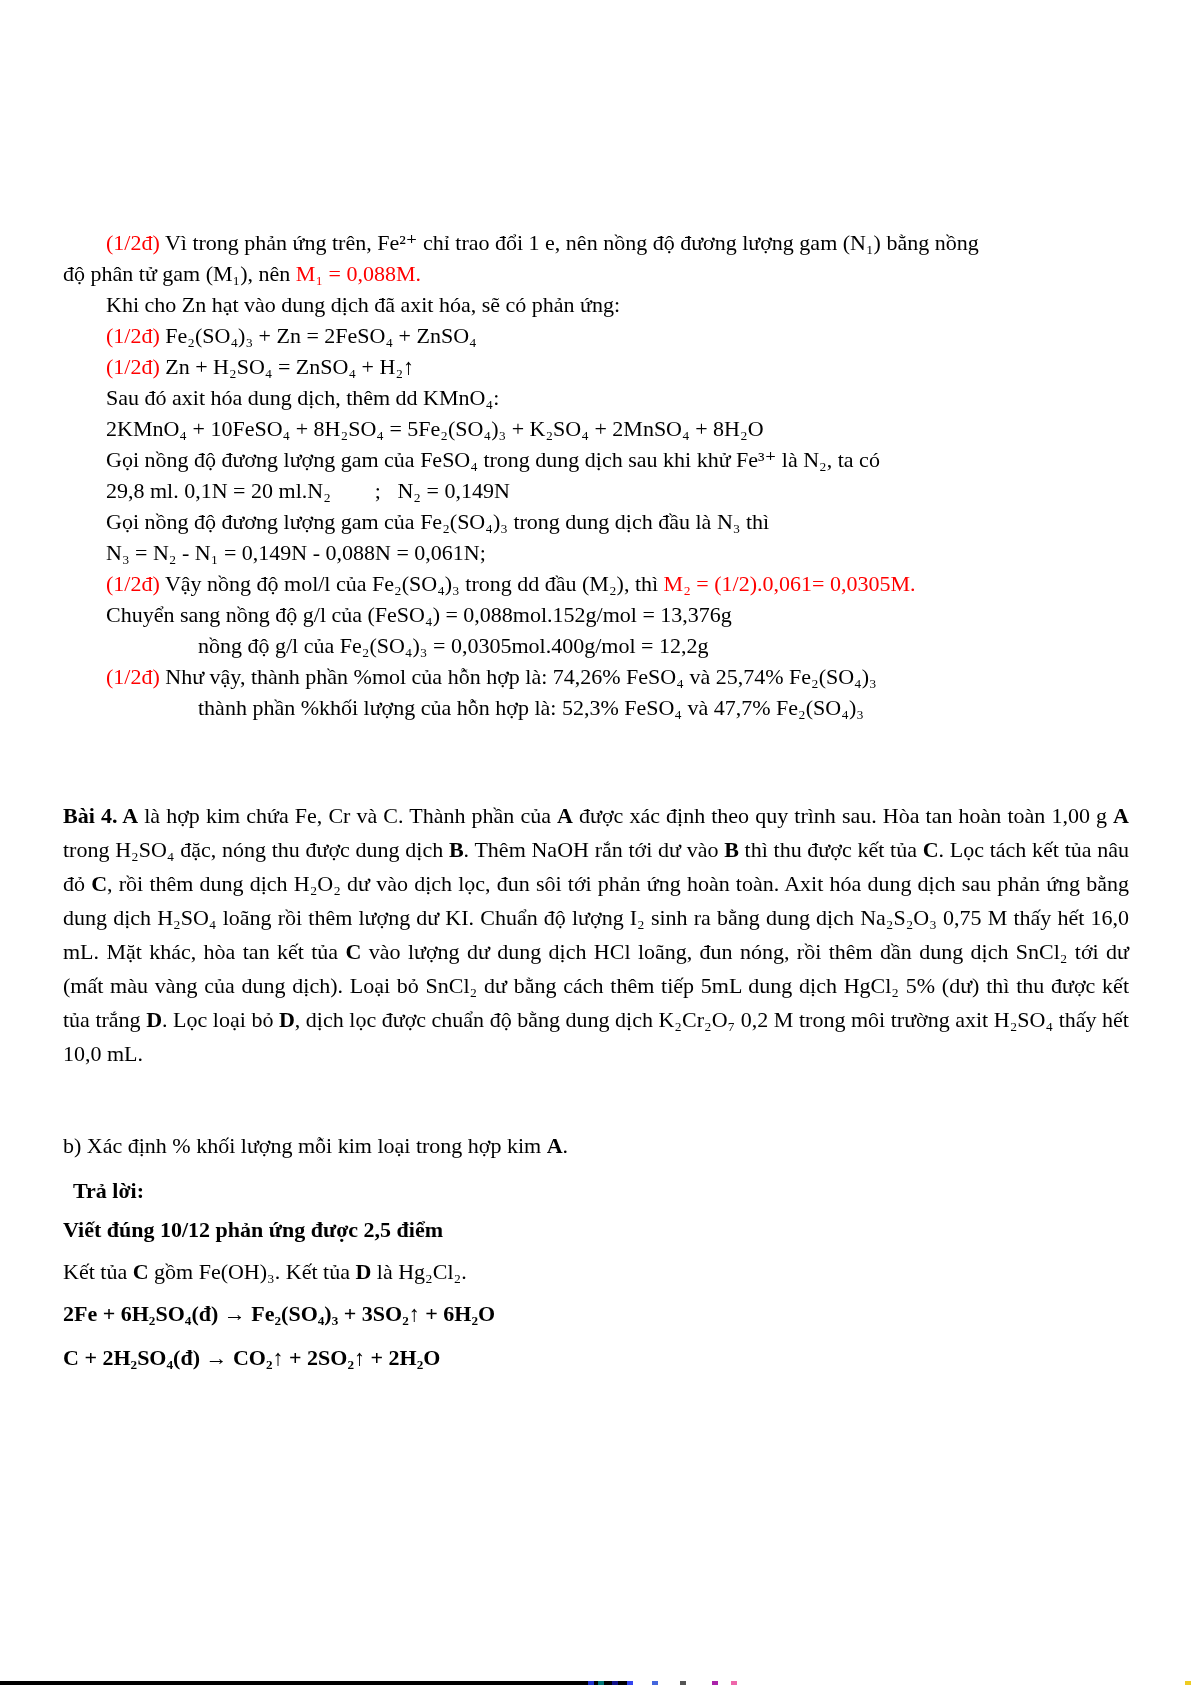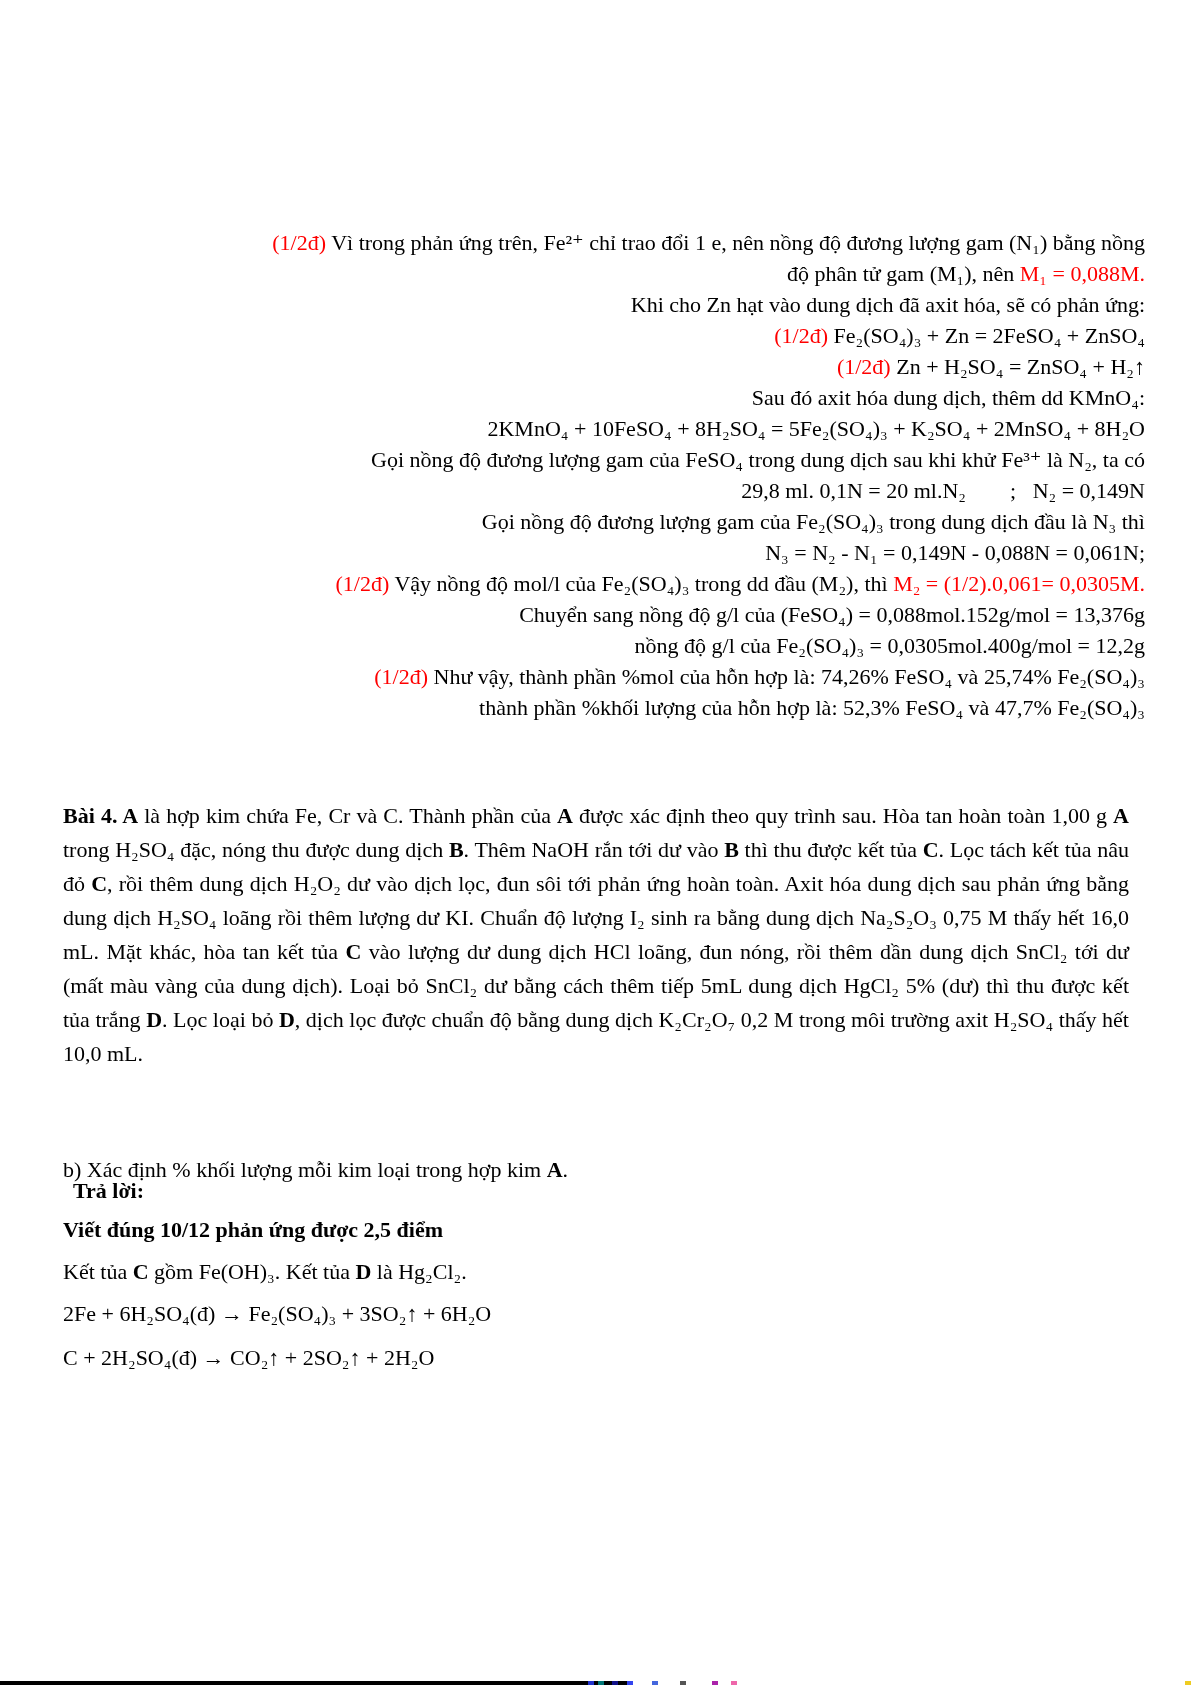--- a/index.html
+++ b/index.html
@@ -10,35 +10,35 @@
     background:#ffffff;
     font-family:"Liberation Serif","DejaVu Serif",serif;
     font-size:22px;
     color:#000000;
     overflow:hidden;
   }
   .solution{
     position:absolute;left:63px;top:227px;width:1082px;
     line-height:31px;white-space:pre-wrap;
   }
-  .text-line{min-height:31px;text-align:right;}
+  .text-line{min-height:31px;}
   .text-line.i1{padding-left:43px;}
   .text-line.i2{padding-left:135px;}
   .b{font-weight:bold;}
   .problem-para{
     position:absolute;left:63px;top:799px;width:1066px;
     line-height:34px;text-align:justify;
   }
   .item-a{position:absolute;left:63px;top:1097px;width:1066px;line-height:31px;}
-  .item-b{position:absolute;left:63px;top:1130px;width:1066px;line-height:31px;margin-top:24px;}
+  .item-b{position:absolute;left:63px;top:1130px;width:1066px;line-height:31px;}
   .answer-heading{position:absolute;left:73px;top:1175px;font-weight:bold;line-height:31px;}
   .answer-note{position:absolute;left:63px;top:1214px;font-weight:bold;line-height:31px;}
   .precipitates{position:absolute;left:63px;top:1256px;width:1066px;line-height:31px;}
   .equations{position:absolute;left:63px;top:1298px;width:1066px;}
-  .equation{line-height:31px;margin-bottom:13px;white-space:pre-wrap;}
+  .equation{line-height:31px;margin-bottom:13px;white-space:pre-wrap;font-weight:bold;}
   .footer-bar{position:absolute;left:0;top:1681px;width:632px;height:4px;background:#000000;}
   .footer-speck{position:absolute;top:1681px;width:6px;height:4px;}
 </style>
 </head>
 <body>
 
 <div class="page">
 
   <div class="solution"><div class="text-line i1"><span style="color: rgb(255, 0, 0);">(1/2đ) </span><span>Vì trong phản ứng trên, Fe²⁺ chỉ trao đổi 1 e, nên nồng độ đương lượng gam (N₁) bằng nồng</span></div><div class="text-line i0"><span>độ phân tử gam (M₁), nên </span><span style="color: rgb(255, 0, 0);">M₁ = 0,088M.</span></div><div class="text-line i1"><span>Khi cho Zn hạt vào dung dịch đã axit hóa, sẽ có phản ứng:</span></div><div class="text-line i1"><span style="color: rgb(255, 0, 0);">(1/2đ) </span><span>Fe₂(SO₄)₃ + Zn = 2FeSO₄ + ZnSO₄</span></div><div class="text-line i1"><span style="color: rgb(255, 0, 0);">(1/2đ) </span><span>Zn + H₂SO₄ = ZnSO₄ + H₂↑</span></div><div class="text-line i1"><span>Sau đó axit hóa dung dịch, thêm dd KMnO₄:</span></div><div class="text-line i1"><span>2KMnO₄ + 10FeSO₄ + 8H₂SO₄ = 5Fe₂(SO₄)₃ + K₂SO₄ + 2MnSO₄ + 8H₂O</span></div><div class="text-line i1"><span>Gọi nồng độ đương lượng gam của FeSO₄ trong dung dịch sau khi khử Fe³⁺ là N₂, ta có</span></div><div class="text-line i1"><span>29,8 ml. 0,1N = 20 ml.N₂        ;   N₂ = 0,149N</span></div><div class="text-line i1"><span>Gọi nồng độ đương lượng gam của Fe₂(SO₄)₃ trong dung dịch đầu là N₃ thì</span></div><div class="text-line i1"><span>N₃ = N₂ - N₁ = 0,149N - 0,088N = 0,061N;</span></div><div class="text-line i1"><span style="color: rgb(255, 0, 0);">(1/2đ) </span><span>Vậy nồng độ mol/l của Fe₂(SO₄)₃ trong dd đầu (M₂), thì </span><span style="color: rgb(255, 0, 0);">M₂ = (1/2).0,061= 0,0305M.</span></div><div class="text-line i1"><span>Chuyển sang nồng độ g/l của (FeSO₄) = 0,088mol.152g/mol = 13,376g</span></div><div class="text-line i2"><span>nồng độ g/l của Fe₂(SO₄)₃ = 0,0305mol.400g/mol = 12,2g</span></div><div class="text-line i1"><span style="color: rgb(255, 0, 0);">(1/2đ) </span><span>Như vậy, thành phần %mol của hỗn hợp là: 74,26% FeSO₄ và 25,74% Fe₂(SO₄)₃</span></div><div class="text-line i2"><span>thành phần %khối lượng của hỗn hợp là: 52,3% FeSO₄ và 47,7% Fe₂(SO₄)₃</span></div></div>
 

